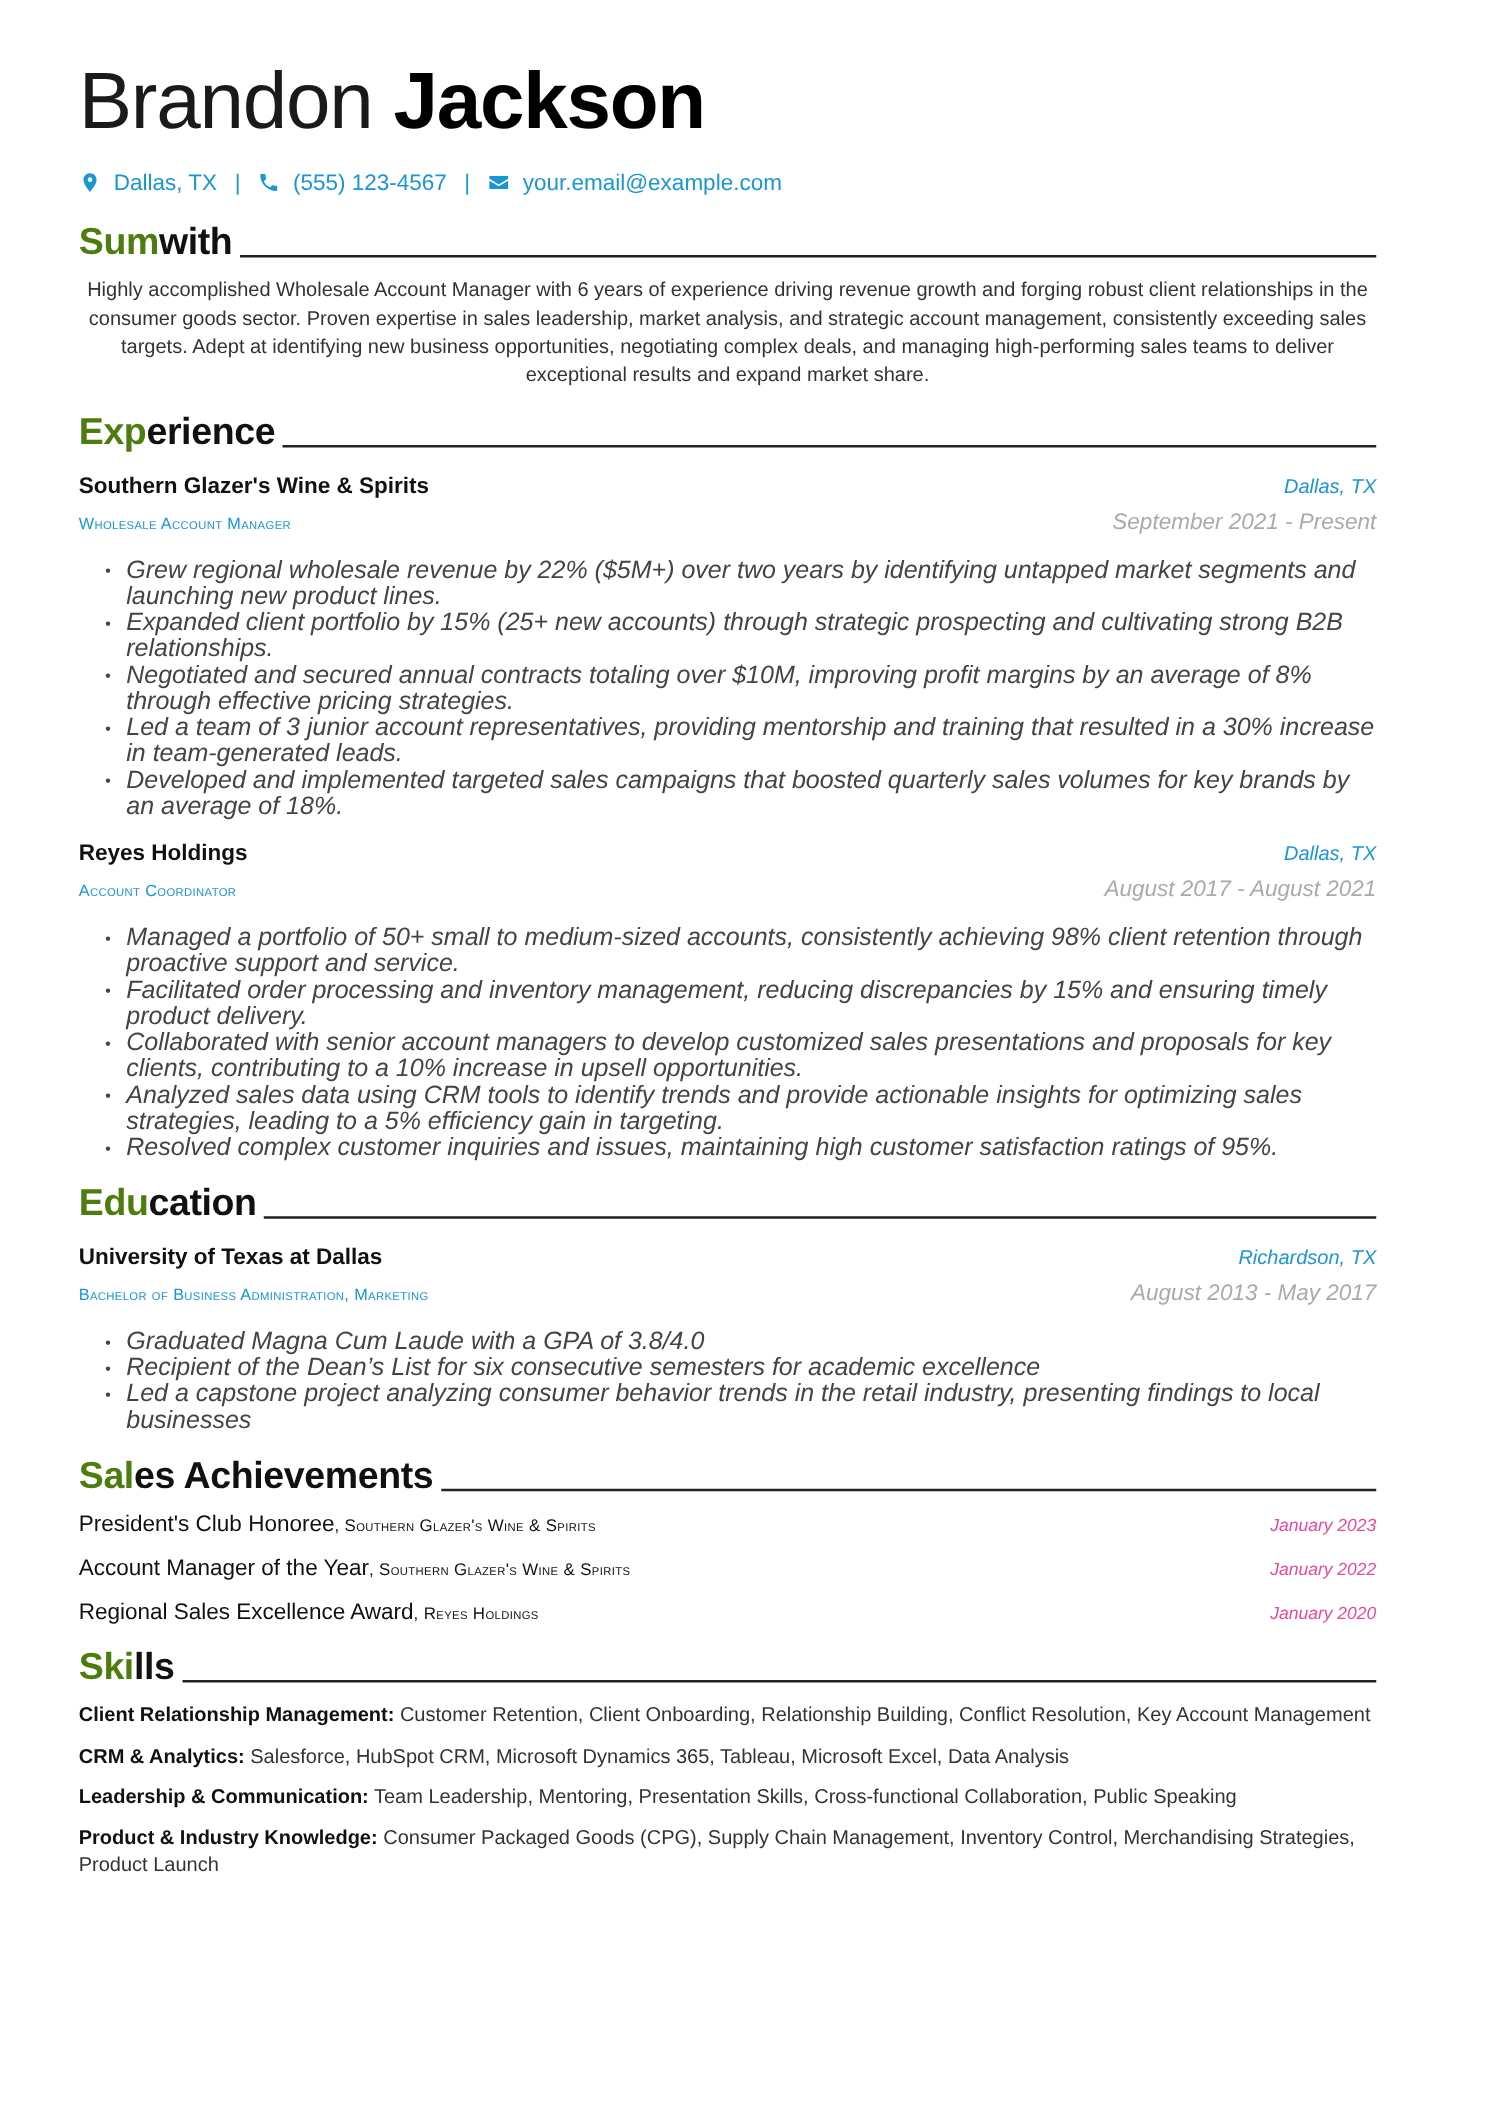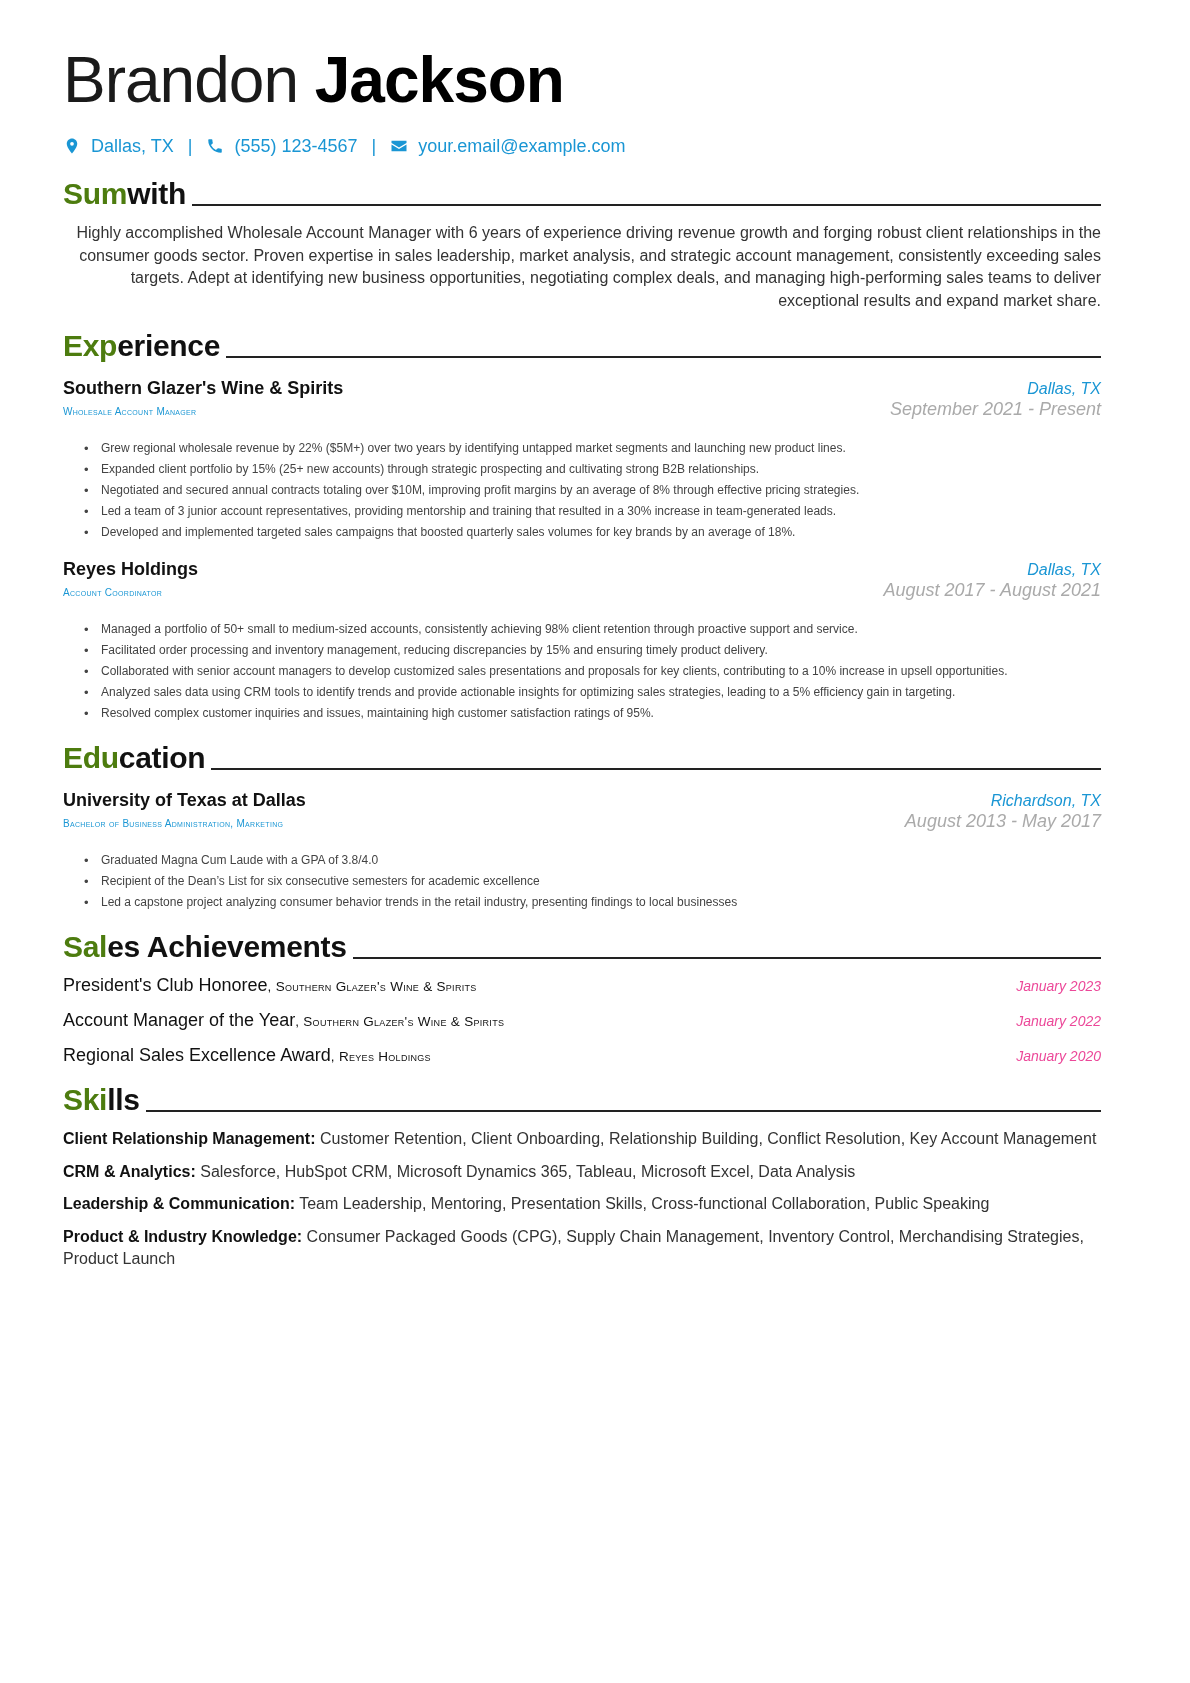--- a/index.html
+++ b/index.html
@@ -9,29 +9,29 @@
   .name .first { font-weight: 400; }
   .name .last { font-weight: 700; color: #000; }
   .contact { margin-top: 12px; display: flex; align-items: center; font-size: 18px; color: #1a96d4; height: 28px; }
   .contact .item { display: flex; align-items: center; }
   .contact .sep { margin: 0 14px; color: #1a96d4; }
   .contact svg { width: 18px; height: 18px; margin-right: 10px; fill: #1a96d4; }
   .section-head { display: flex; align-items: flex-end; margin-top: 12px; height: 40px; }
   .section-head h2 { margin: 0; font-size: 30px; font-weight: 700; color: #111; line-height: 36px; white-space: nowrap; letter-spacing: -0.3px; }
   .section-head h2 .accent { color: #4d7c0f; }
   .section-head .rule { flex: 1; border-bottom: 2px solid #222; margin-left: 6px; margin-bottom: 6px; }
-  .summary { font-size: 16px; line-height: 22.5px; color: #333; margin-top: 10px; text-align: right; }
+  .summary { font-size: 16px; line-height: 22.5px; color: #333; margin-top: 10px; text-align: center; }
   .entry { margin-top: 16px; }
   .entry-row { display: flex; justify-content: space-between; align-items: baseline; }
   .org { font-size: 18px; font-weight: 700; color: #111; }
   .loc { font-size: 16px; font-style: italic; color: #1a96d4; }
-  .role { font-size: 10px; color: #1a96d4; font-variant: small-caps; letter-spacing: 0.3px; margin-top: 2px; }
+  .role { font-size: 13px; color: #1a96d4; font-variant: small-caps; letter-spacing: 0.3px; margin-top: 12px; }
   .dates { font-size: 18px; font-style: italic; color: #aaa; }
   ul.bullets { margin: 18px 0 0 0; padding-left: 38px; list-style: none; }
-  ul.bullets li { font-size: 12px; line-height: 21px; color: #444; position: relative; }
+  ul.bullets li { font-size: 20px; line-height: 21px; color: #444; position: relative; font-style: italic; }
   ul.bullets li::before { content: "•"; position: absolute; left: -17px; color: #444; font-size: 13px; }
   .ach { display: flex; justify-content: space-between; align-items: baseline; margin-top: 14px; }
   .ach:first-of-type { margin-top: 10px; }
   .ach-title { font-size: 18px; font-weight: 400; color: #111; }
   .ach-org { font-size: 13.5px; font-variant: small-caps; color: #111; letter-spacing: 0.3px; }
   .ach-date { font-size: 14px; font-style: italic; color: #ec4899; }
   .skill { font-size: 16px; line-height: 22.5px; color: #333; margin-top: 10px; }
   .skill b { color: #111; font-weight: 700; }
 </style>
 </head>

